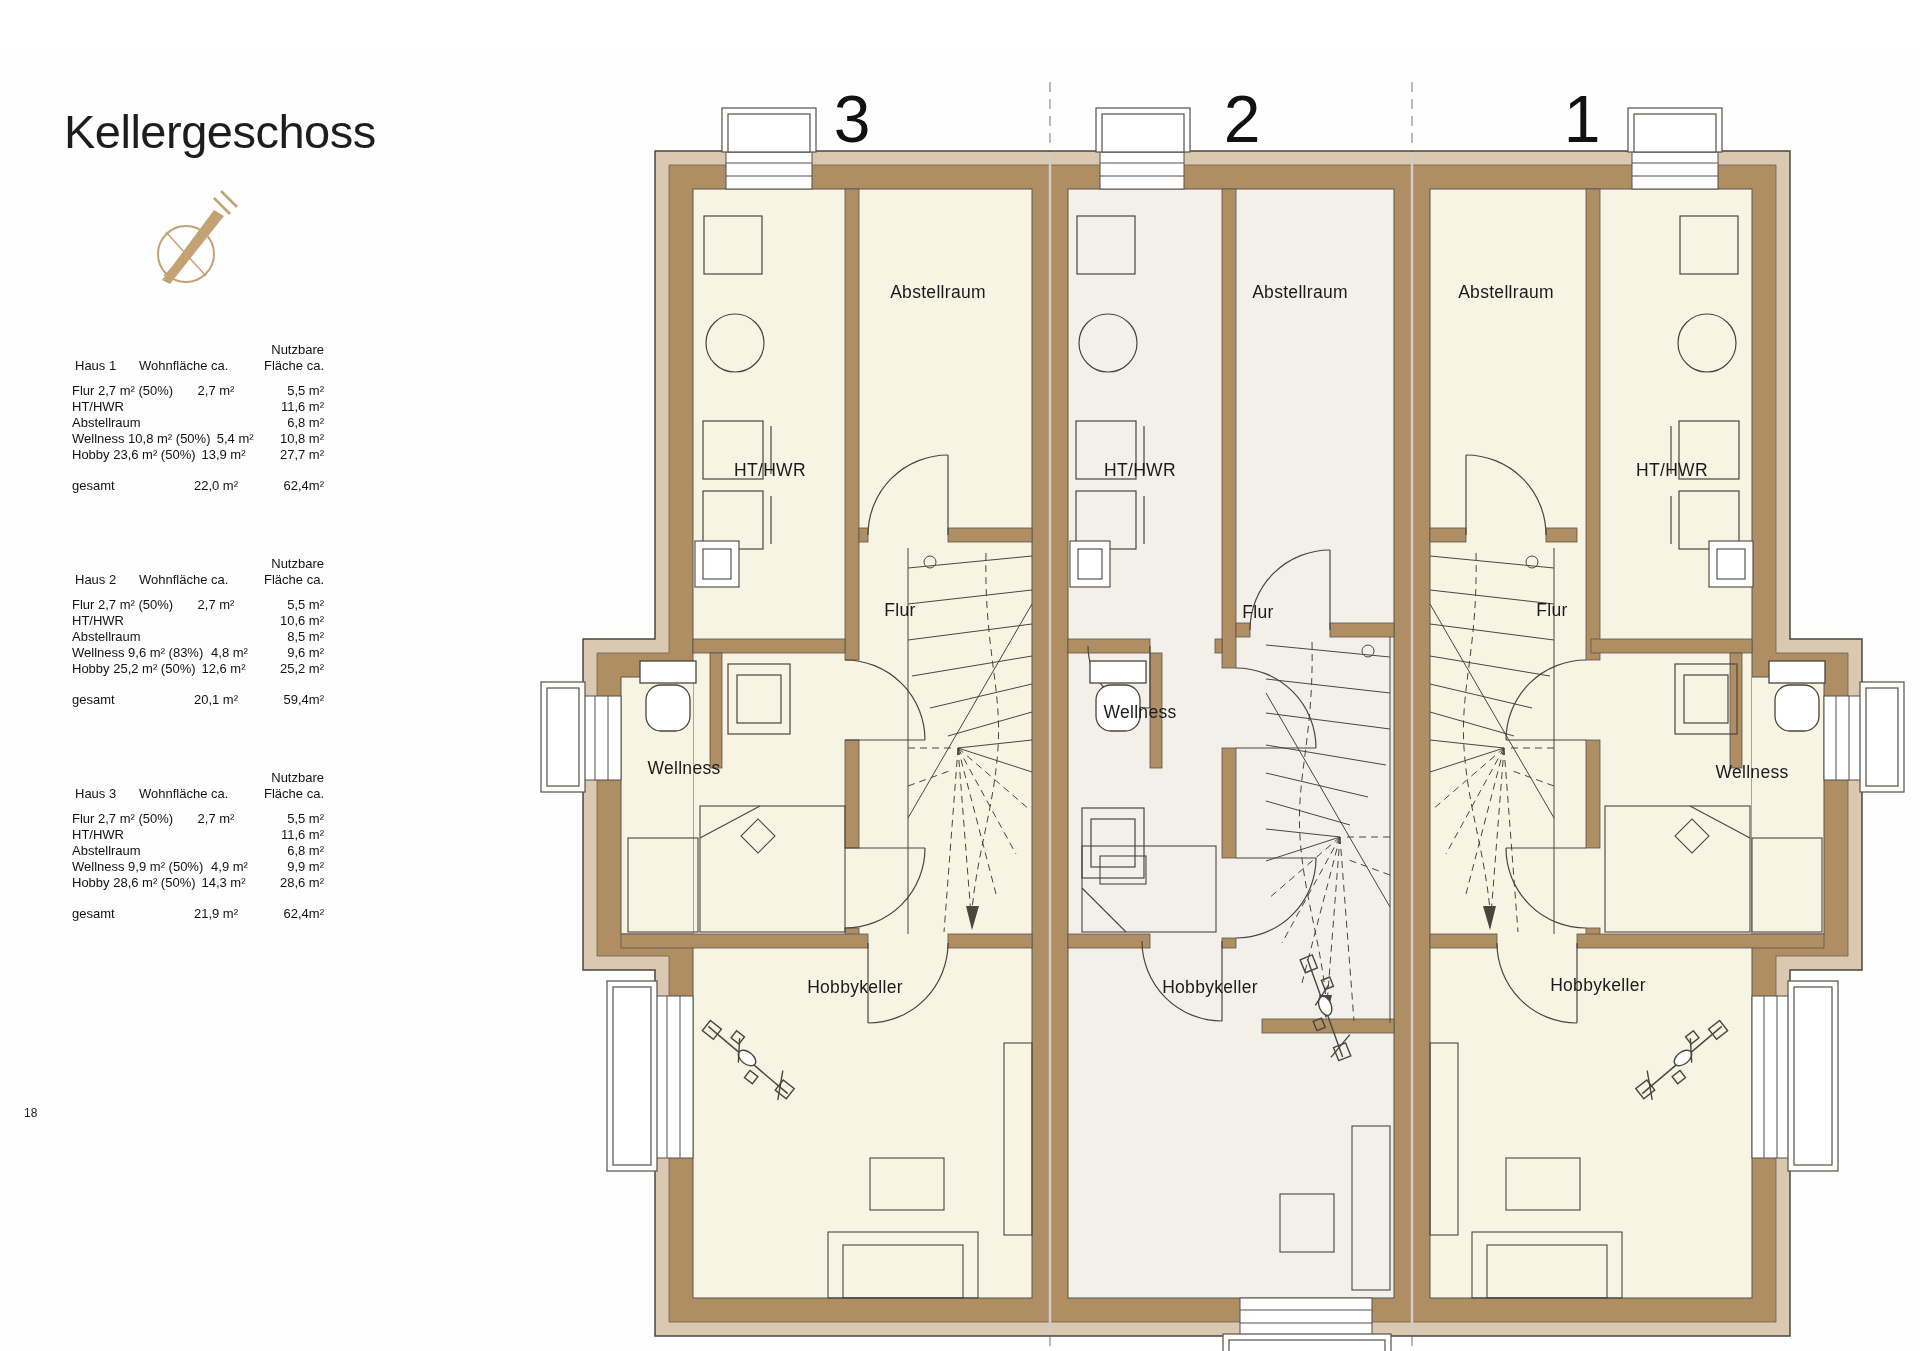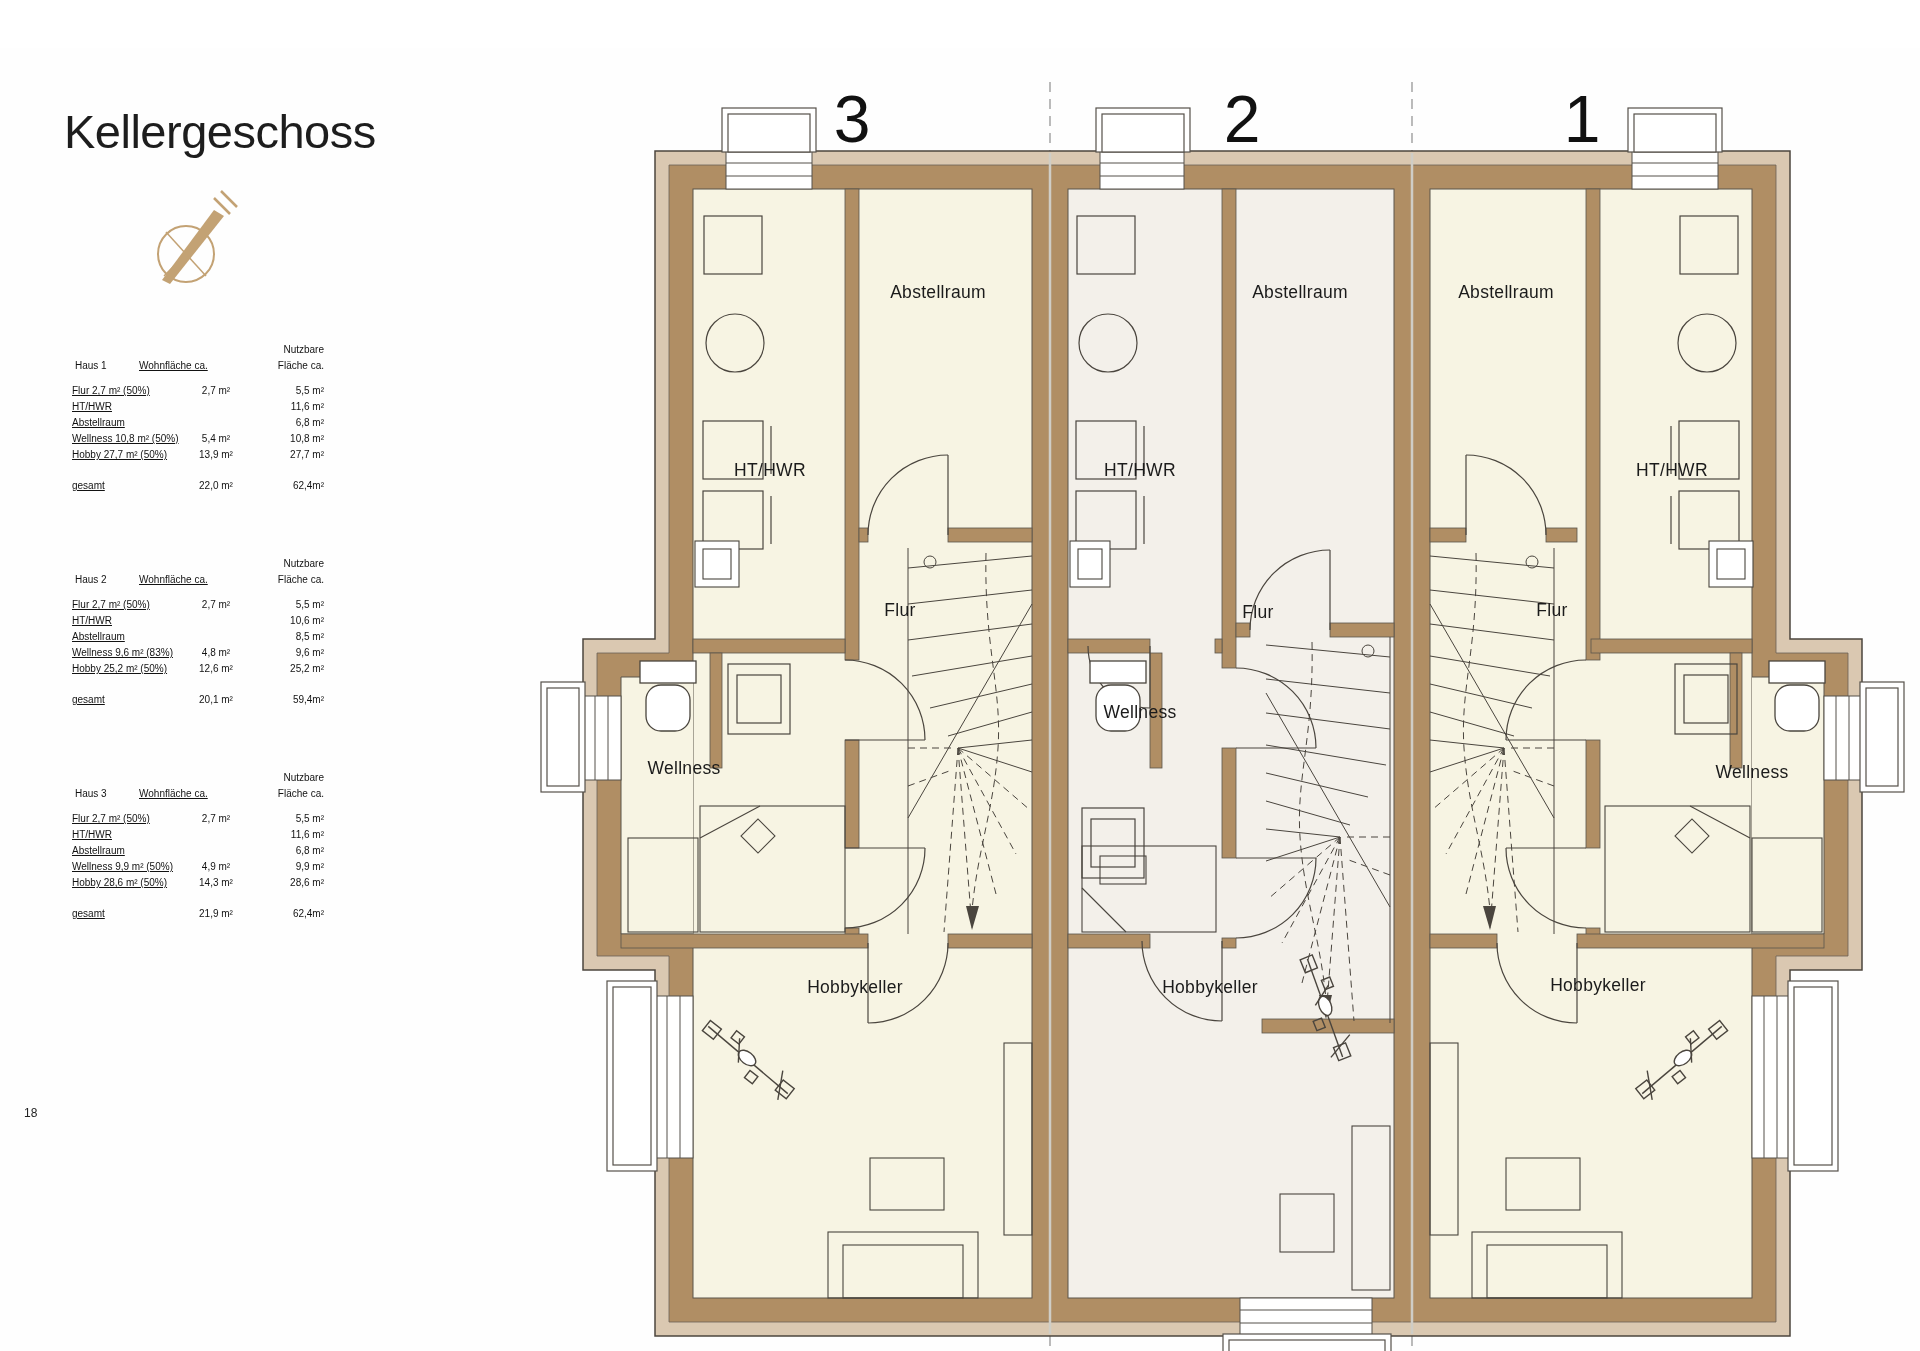--- a/index.html
+++ b/index.html
@@ -2,23 +2,23 @@
 <html><head>
 <meta charset="utf-8">
 <style>
   html,body{margin:0;padding:0;background:#ffffff;}
   #page{position:relative;width:1920px;height:1351px;background:#fefefe;overflow:hidden;
         font-family:"Liberation Sans",sans-serif;color:#1b1b1b;margin-top:48px;}
   #plan-svg{position:absolute;left:0;top:0;}
   .title{position:absolute;left:64px;top:56px;font-size:47px;font-weight:300;
          letter-spacing:-0.5px;color:#1d1d1d;}
   .pagenum{position:absolute;left:24px;top:1058px;font-size:12px;color:#222;}
-  .tbl{position:absolute;left:72px;width:252px;font-size:10px;line-height:16px;color:#121212;}
+  .tbl{position:absolute;left:72px;width:252px;font-size:13px;line-height:16px;color:#121212;}
   .tbl .hrow,.tbl .row{display:flex;}
-  .t-label{flex:1;white-space:nowrap;text-decoration:underline;}
+  .t-label{flex:1;white-space:nowrap;}
   .t-w{width:60px;text-align:center;white-space:nowrap;}
   .t-n{width:78px;text-align:right;white-space:nowrap;}
   .h-haus{width:64px;padding-left:3px;}
   .gap8{height:9px;}
   .gap14{height:15px;}
   .svgtext{font-family:"Liberation Sans",sans-serif;font-size:17.5px;fill:#1b1b1b;letter-spacing:0.3px;}
   .housenum{font-family:"Liberation Sans",sans-serif;font-size:66px;font-weight:300;fill:#111;}
 </style>
 </head>
 <body>
@@ -54,21 +54,21 @@
         <span class="t-label">Abstellraum</span>
         <span class="t-w"></span>
         <span class="t-n">6,8 m²</span>
       </div>
     <div class="row">
         <span class="t-label">Wellness 10,8 m²  (50%)</span>
         <span class="t-w">5,4 m²</span>
         <span class="t-n">10,8 m²</span>
       </div>
     <div class="row">
-        <span class="t-label">Hobby 27,7 m²  (50%)</span>
+        <span class="t-label">Hobby 23,6 m²  (50%)</span>
         <span class="t-w">13,9 m²</span>
         <span class="t-n">27,7 m²</span>
       </div>
     <div class="gap14"></div>
     <div class="row">
         <span class="t-label">gesamt</span>
         <span class="t-w">22,0 m²</span>
         <span class="t-n">62,4m²</span>
       </div>
   </div>

